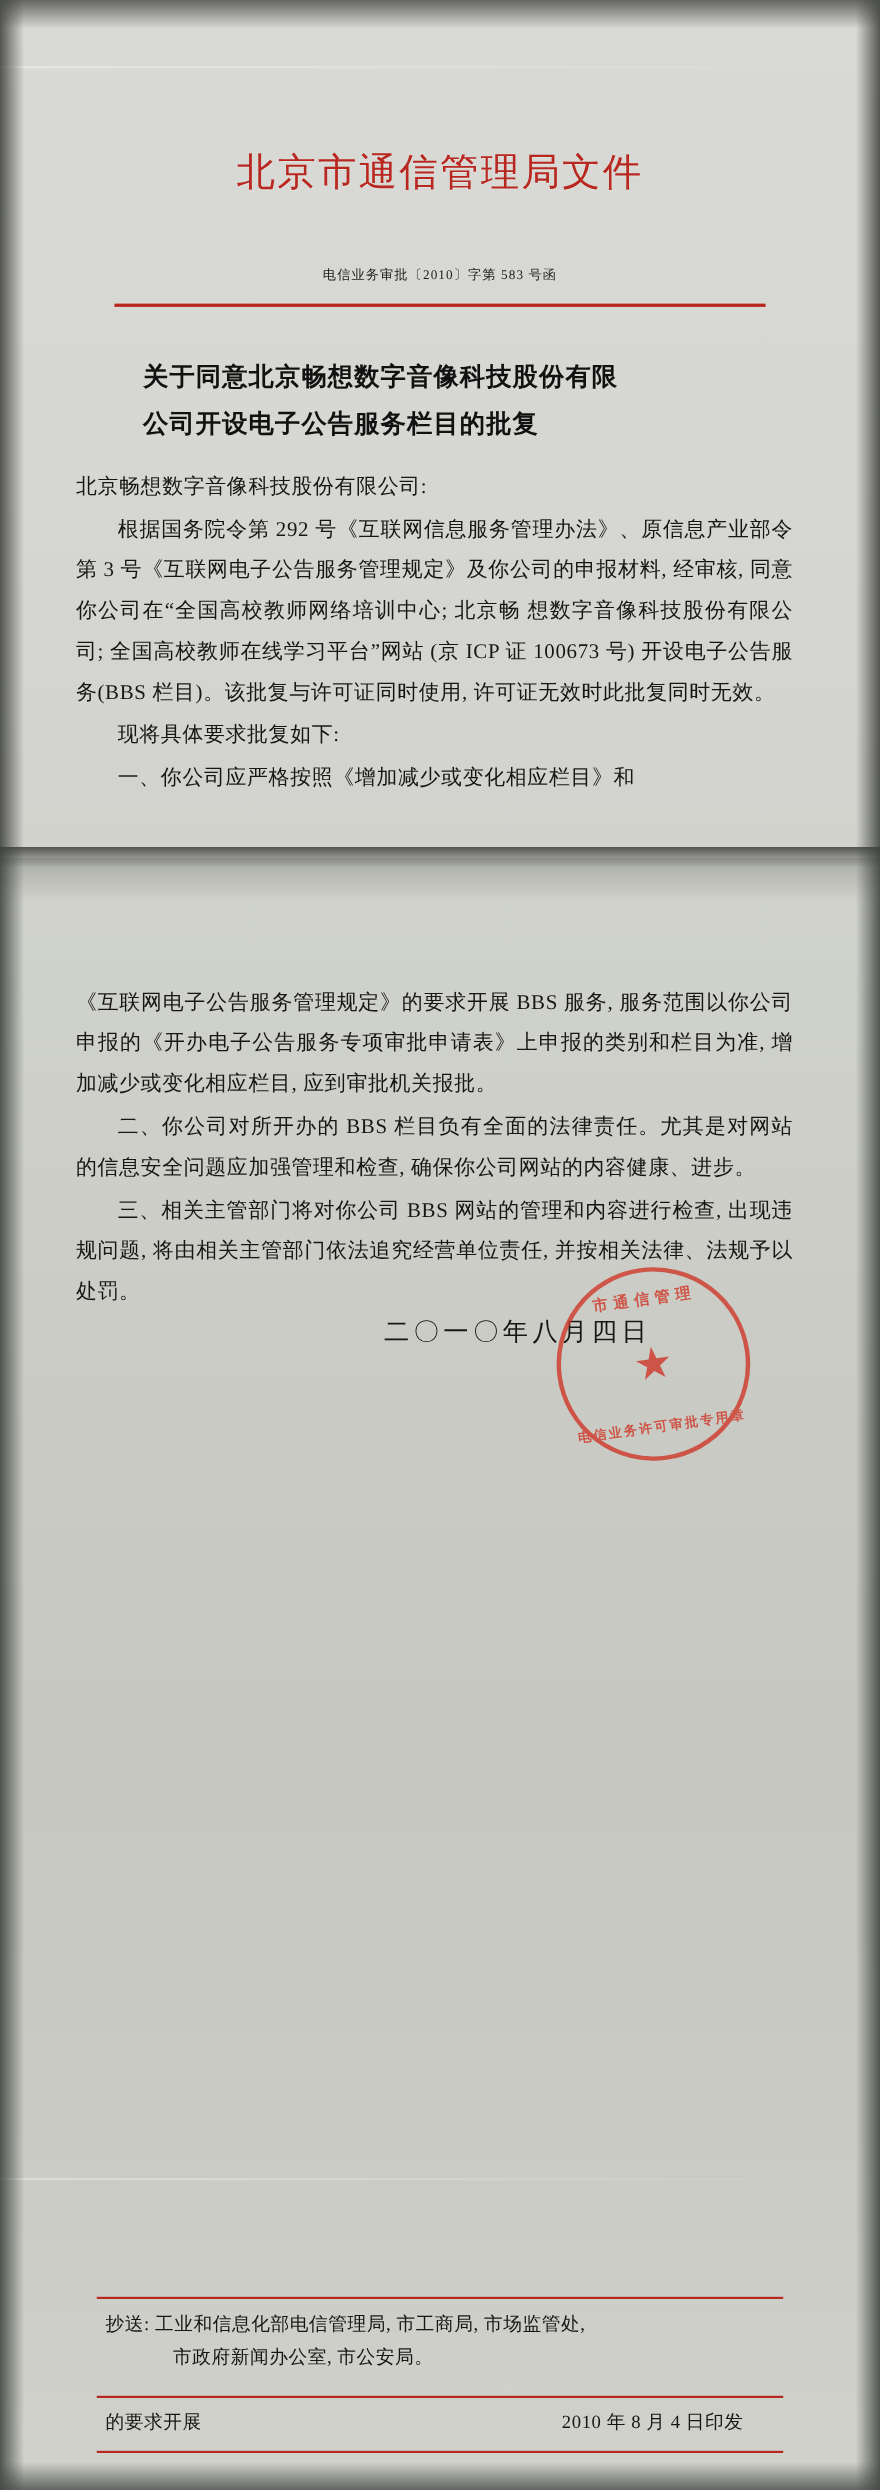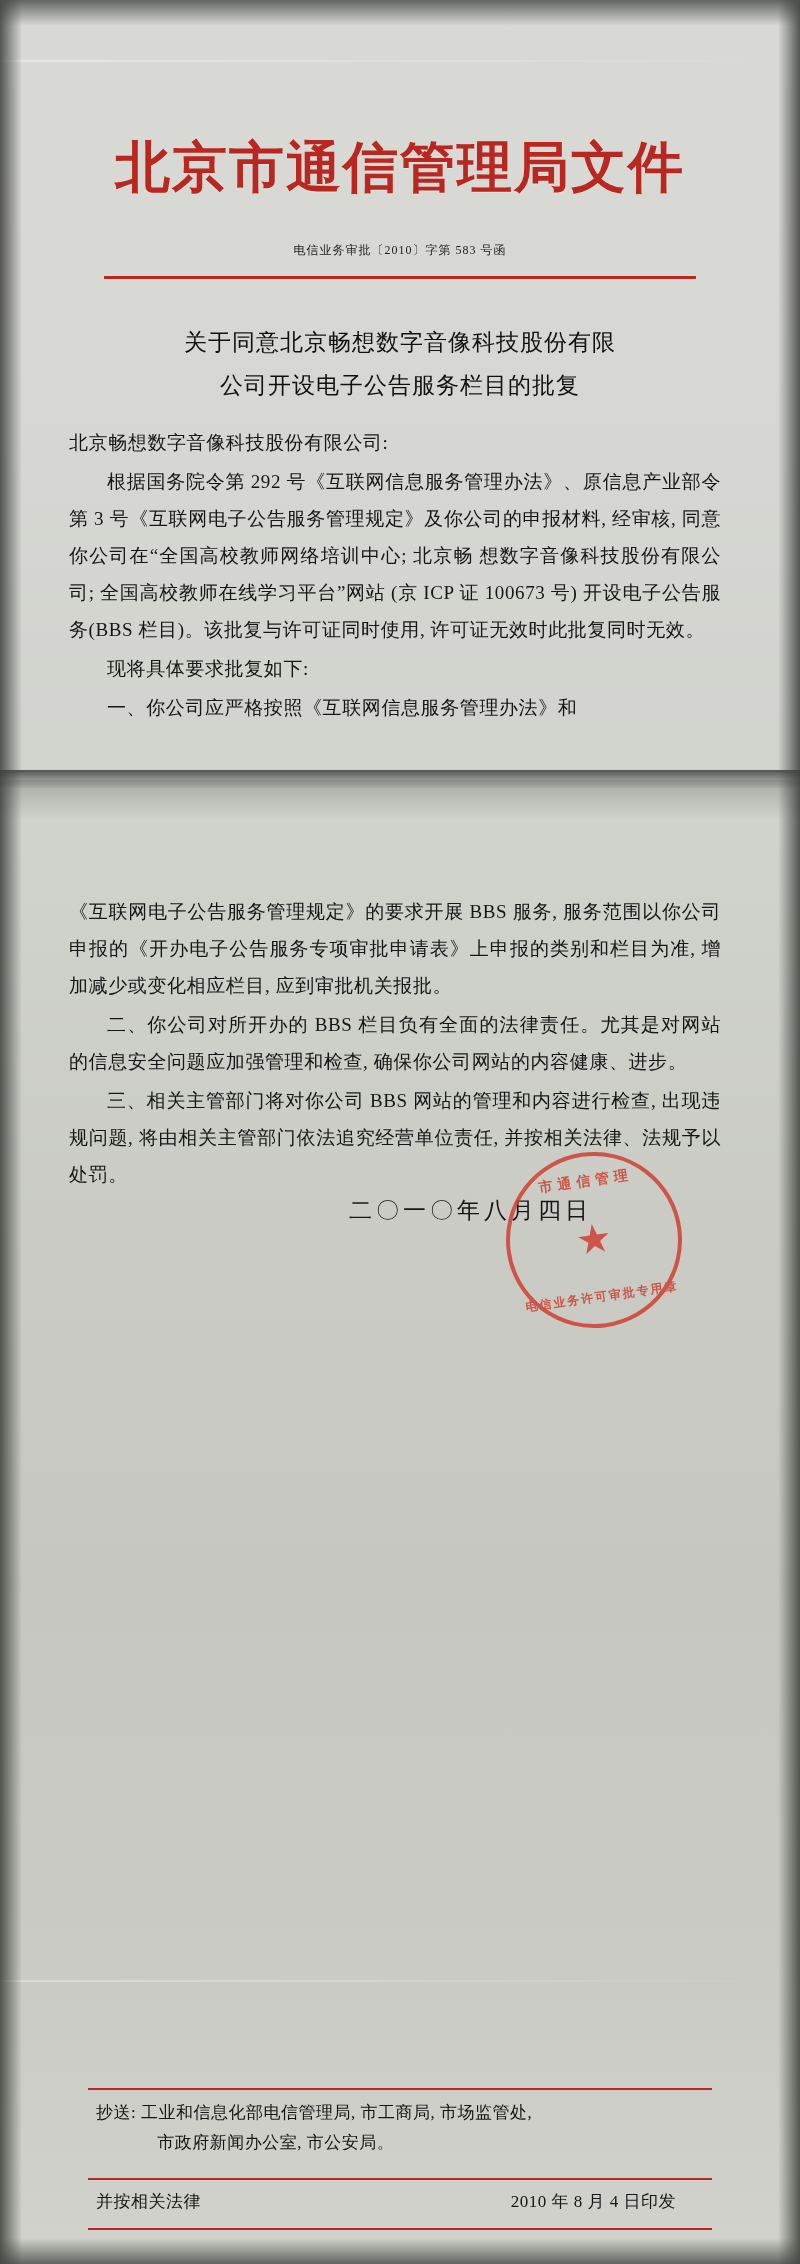--- a/index.html
+++ b/index.html
@@ -77,22 +77,22 @@
   .masthead {
     position: absolute;
     top: 138px;
     left: 0;
     right: 0;
     text-align: center;
   }
   .masthead-title {
     color: #b82820;
     font-family: "Liberation Serif", "DejaVu Serif", serif;
-    font-weight: bold;
-    font-size: 55px;
+    font-weight: normal;
+    font-size: 35px;
     letter-spacing: 2px;
     line-height: 1.1;
     text-shadow: 0 1px 0 rgba(255,255,255,0.25);
   }
   .doc-number {
     position: absolute;
     top: 242px;
     left: 0;
     right: 0;
     text-align: center;
@@ -108,23 +108,23 @@
     height: 3px;
     background: #b82820;
   }
 
   
   .doc-title {
     position: absolute;
     top: 322px;
     left: 70px;
     right: 70px;
-    text-align: center;
+    text-align: left;
     font-size: 23px;
-    font-weight: normal;
+    font-weight: bold;
     color: #111;
     line-height: 1.85;
     letter-spacing: 1px;
   }
 
   
   .body-block {
     position: absolute;
     left: 9px;
     right: 19px;
@@ -237,21 +237,21 @@
 
     <div class="doc-title">
       <div>关于同意北京畅想数字音像科技股份有限</div>
       <div>公司开设电子公告服务栏目的批复</div>
     </div>
 
     <div class="body-block b1">
       <p class="para">北京畅想数字音像科技股份有限公司:</p>
       <p class="para indent">根据国务院令第 292 号《互联网信息服务管理办法》、原信息产业部令第 3 号《互联网电子公告服务管理规定》及你公司的申报材料, 经审核, 同意你公司在“全国高校教师网络培训中心; 北京畅 想数字音像科技股份有限公司; 全国高校教师在线学习平台”网站 (京 ICP 证 100673 号) 开设电子公告服务(BBS 栏目)。该批复与许可证同时使用, 许可证无效时此批复同时无效。</p>
       <p class="para indent">现将具体要求批复如下:</p>
-      <p class="para indent">一、你公司应严格按照《互联网信息服务管理办法》和</p>
+      <p class="para indent">一、你公司应严格按照《增加减少或变化相应栏目》和</p>
     </div>
 
     <div class="body-block b2">
       <p class="para">《互联网电子公告服务管理规定》的要求开展 BBS 服务, 服务范围以你公司申报的《开办电子公告服务专项审批申请表》上申报的类别和栏目为准, 增加减少或变化相应栏目, 应到审批机关报批。</p>
       <p class="para indent">二、你公司对所开办的 BBS 栏目负有全面的法律责任。尤其是对网站的信息安全问题应加强管理和检查, 确保你公司网站的内容健康、进步。</p>
       <p class="para indent">三、相关主管部门将对你公司 BBS 网站的管理和内容进行检查, 出现违规问题, 将由相关主管部门依法追究经营单位责任, 并按相关法律、法规予以处罚。</p>
     </div>
 
     <div class="date-line">二〇一〇年八月四日</div>
     <div class="seal">
@@ -263,21 +263,21 @@
     <div class="footer-rule fr1"></div>
     <div class="cc-block">
       <div>
         <span>抄送:</span>
         <span>工业和信息化部电信管理局, 市工商局, 市场监管处,</span>
       </div>
       <div class="cc-line2">市政府新闻办公室, 市公安局。</div>
     </div>
     <div class="footer-rule fr2"></div>
     <div class="footer-row">
-      <span>并按相关法律</span>
+      <span>的要求开展</span>
       <span class="right">2010 年 8 月 4 日印发</span>
     </div>
     <div class="footer-rule fr3"></div>
 
   </div>
 
   <div class="crease" style="left:0;top:60px;width:800px;height:2px;"></div>
   <div class="crease" style="left:0;top:1980px;width:800px;height:2px;"></div>
   <div class="seam"></div>
   <div class="seam2"></div>

